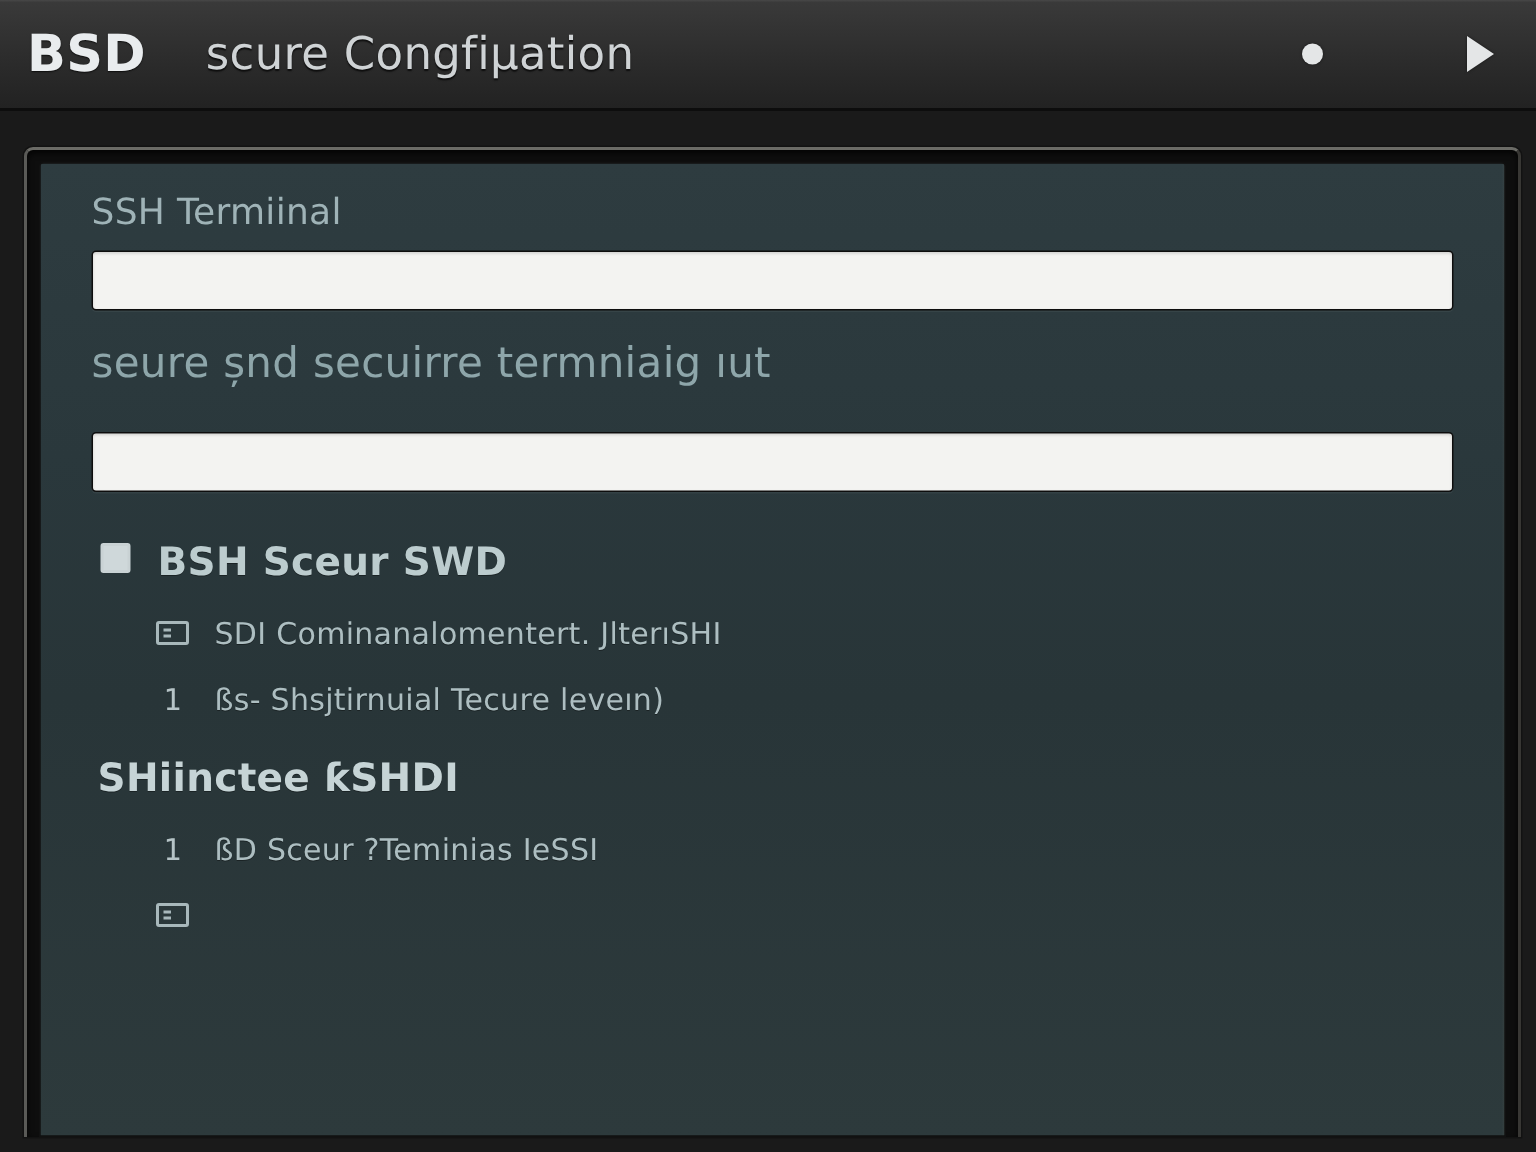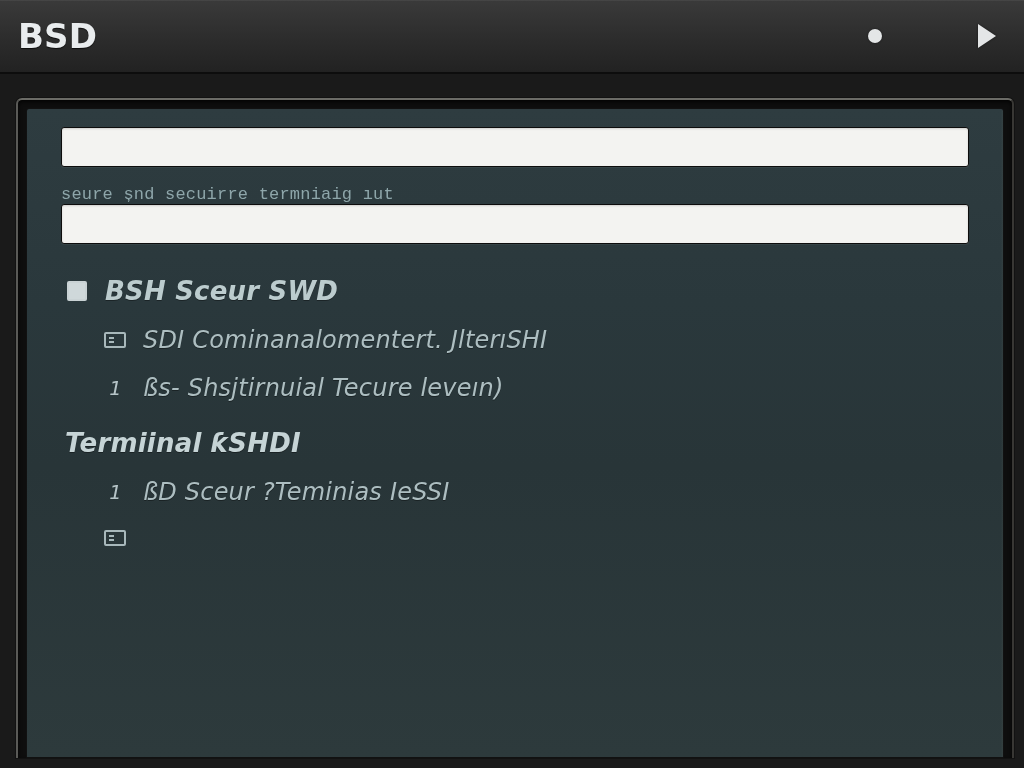--- a/index.html
+++ b/index.html
@@ -115,37 +115,35 @@
     margin-bottom: 18px;
     padding: 0 10px;
     font-size: 20px;
     color: #222;
     box-shadow:
       0 1px 0 rgba(255,255,255,0.05),
       inset 0 1px 2px rgba(0,0,0,0.15);
   }
 
   .label-text {
-    font-size: 17px;
+    font-size: 28px;
     color: #8ea6aa;
-    margin-bottom: 0;
+    margin-bottom: 30px;
     display: block;
-    font-family: Liberation Mono, monospace;
   }
 
   
   .options {
     margin-top: 22px;
   }
   .option-row {
     display: flex;
-    align-items: center;
+    align-items: flex-start;
     padding: 10px 0 10px 4px;
     gap: 16px;
-    font-style: italic;
   }
   .option-row.main { margin-left: 0; }
   .option-row.sub  { margin-left: 38px; }
   .option-row.section { margin-left: 0; margin-top: 6px; }
 
   .opt-icon {
     width: 24px; height: 24px;
     flex: 0 0 24px;
     display: inline-flex;
     align-items: center;
@@ -179,45 +177,47 @@
     font-family: ui-monospace, monospace;
   }
 
   .opt-label {
     font-size: 26px;
     color: #bcccce;
     font-weight: 600;
     text-shadow: 0 1px 0 rgba(0,0,0,0.35);
     white-space: nowrap;
   }
-  .opt-label.sub { font-size: 24px; font-weight: 500; color: #adbec1; }
+  .opt-label.sub { font-size: 20px; font-weight: 500; color: #adbec1; }
   .opt-label.section { font-weight: 700; color: #c6d4d6; }
 
   
   .right-shine {
     position: absolute;
     right: -6px; top: 0; bottom: 0;
     width: 8px;
     background: linear-gradient(to right, rgba(160,150,120,0) 0%, rgba(160,150,120,0.18) 60%, rgba(180,170,140,0.12) 100%);
     pointer-events: none;
   }
 </style>
 </head>
 <body>
 
 <div class="titlebar">
   <span class="title-primary">BSD</span>
+  <span class="title-secondary">scure Congfiµation</span>
   <span class="spacer"></span>
   <span class="dot"></span>
   <span class="play"></span>
 </div>
 
 <div class="panel-frame">
   <div class="panel">
 
+    <div class="eyebrow">SSH Termiinal</div>
 
 
     <input type="text" class="input-field" value="" style="">
 
     <span class="label-text">seure șnd secuirre termniaig ıut</span>
 
     <input type="text" class="input-field" value="" style="">
 
     <div class="options">
 
@@ -234,21 +234,21 @@
         </span>
         <span class="opt-label sub">SDI Cominanalomentert. JlterıSHI</span>
       </div>
 
       <div class="option-row sub">
         <span class="opt-icon icon-num">1</span>
         <span class="opt-label sub">ßs- Shsjtirnuial Tecure leveın)</span>
       </div>
 
       <div class="option-row section">
-        <span class="opt-label section">Termiinal ƙSHDI</span>
+        <span class="opt-label section">SHiinctee ƙSHDI</span>
       </div>
 
       <div class="option-row sub">
         <span class="opt-icon icon-num">1</span>
         <span class="opt-label sub">ßD Sceur ?Teminias IeSSI</span>
       </div>
 
       <div class="option-row sub">
         <span class="opt-icon">
           <span class="icon-cmd"></span>

